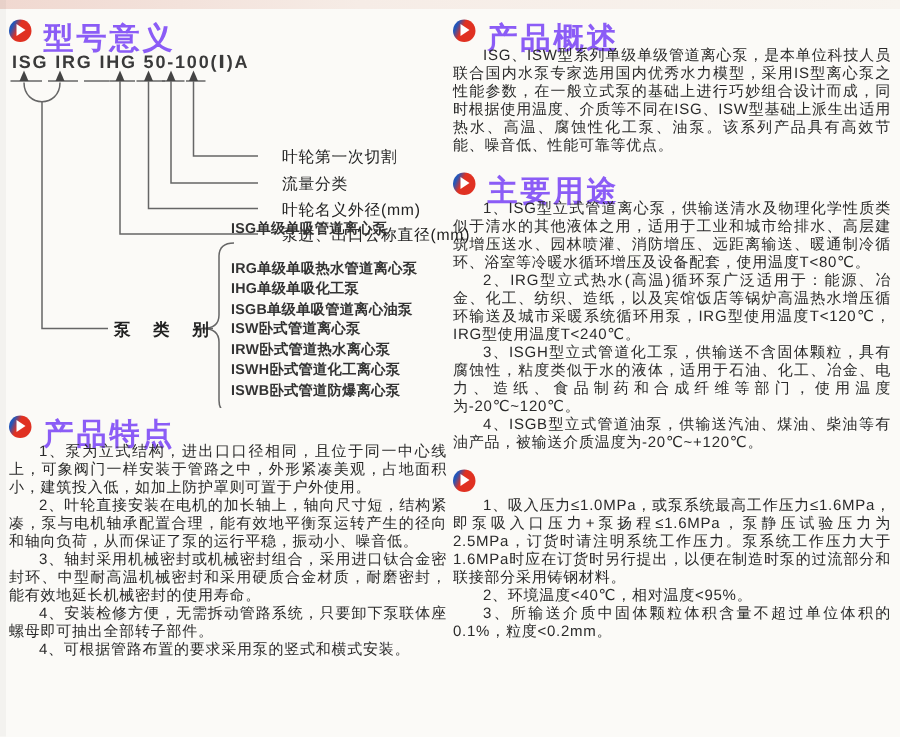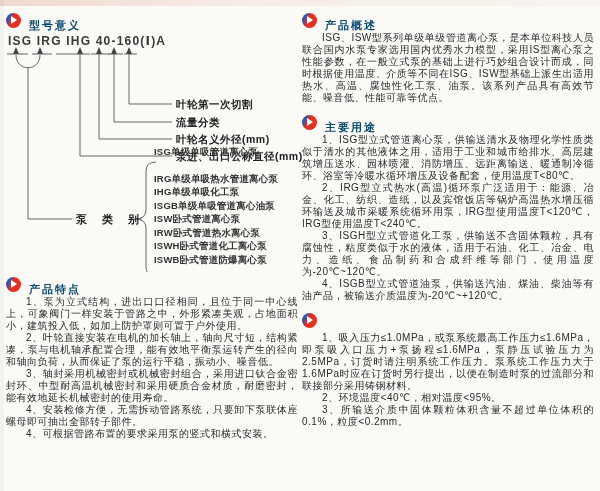--- a/index.html
+++ b/index.html
@@ -13,52 +13,52 @@
     background:linear-gradient(to right,#f0d8d0 0%,#f6ece6 40%,#f8f4ef 100%);}
   .scan-left{position:absolute;top:0;left:0;bottom:0;width:4px;background:rgba(0,0,0,0.03);}
   .col{position:absolute;top:10px;}
   .col.left{left:6px;width:292px;}
   .col.right{left:302px;width:292px;}
   .sec-header{display:flex;align-items:center;height:20px;margin-bottom:2px;}
   .sec-icon{width:15px;height:15px;border-radius:50%;position:relative;flex:0 0 15px;
     background:linear-gradient(115deg,#2456b8 20%,#e03122 42%);}
   .sec-icon::after{content:'';position:absolute;left:5px;top:3.5px;
     border-left:6px solid #fff;border-top:4px solid transparent;border-bottom:4px solid transparent;}
-  .sec-title{margin-left:8px;font-size:11px;font-weight:bold;color:#0c4a6e;letter-spacing:2px;margin-top:11px;}
+  .sec-title{margin-left:8px;font-size:20px;font-weight:bold;color:#8b5cf6;letter-spacing:2px;margin-top:11px;}
   .body-text p{margin:0;font-size:10px;line-height:12px;letter-spacing:0.5px;
     text-align:justify;text-indent:2em;color:#2a2a2a;}
   .col.left .body-text p{line-height:12px;}
   .gap8{height:8px;}
   
   .diagram{position:relative;height:240px;margin:2px 0 2px 0;}
   .model-code{position:absolute;left:2px;top:2px;font-size:12px;font-weight:bold;
     color:#3a3a3a;letter-spacing:1.2px;white-space:nowrap;}
   .diagram svg{position:absolute;left:0;top:0;}
-  .callout{position:absolute;left:170px;font-size:10.5px;font-weight:700;color:#222;
+  .callout{position:absolute;left:182px;font-size:10.5px;font-weight:400;color:#222;
     letter-spacing:0.5px;white-space:nowrap;}
   .cat-label{position:absolute;left:70px;top:180px;font-size:11px;font-weight:600;
     color:#222;letter-spacing:6px;white-space:nowrap;}
   .pump-item{position:absolute;left:148px;font-size:9.5px;font-weight:600;color:#333;
     letter-spacing:0.2px;white-space:nowrap;}
 </style>
 </head>
 <body>
 
 <div class="scan-top"></div>
 <div class="scan-left"></div>
 
 <div class="col left">
 
   <div class="sec-header">
     <span class="sec-icon"></span>
     <span class="sec-title">型号意义</span>
   </div>
 
   <div class="diagram">
-    <div class="model-code">ISG IRG IHG 40-160(Ⅰ)A</div>
+    <div class="model-code">ISG IRG IHG 50-100(Ⅰ)A</div>
 
     <svg width="292" height="240" viewBox="0 0 292 240">
       <g stroke="#666" stroke-width="1" fill="none">
 
         <line x1="1" y1="22" x2="22" y2="22"></line>
         <line x1="26" y1="22" x2="46" y2="22"></line>
         <line x1="50" y1="22" x2="67" y2="22"></line>
         <line x1="67" y1="22" x2="84" y2="22"></line>
         <line x1="85" y1="22" x2="104" y2="22"></line>
         <line x1="102" y1="22" x2="117" y2="22"></line>

